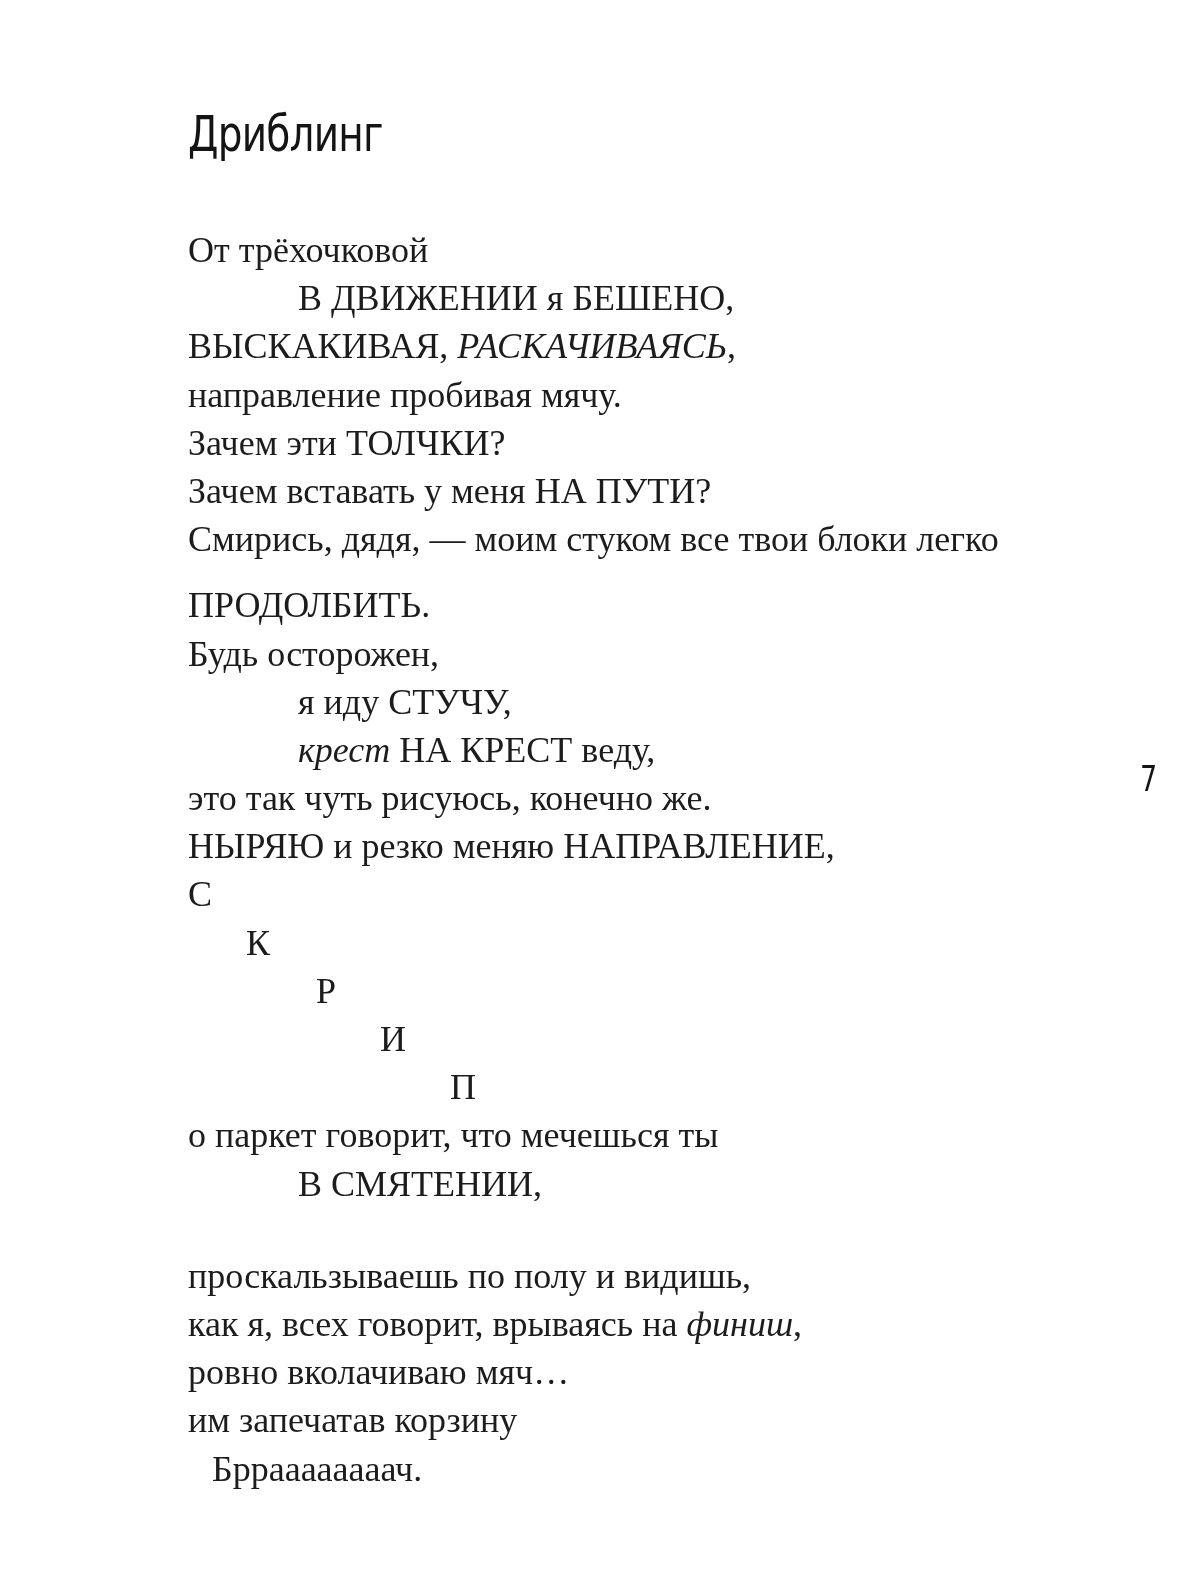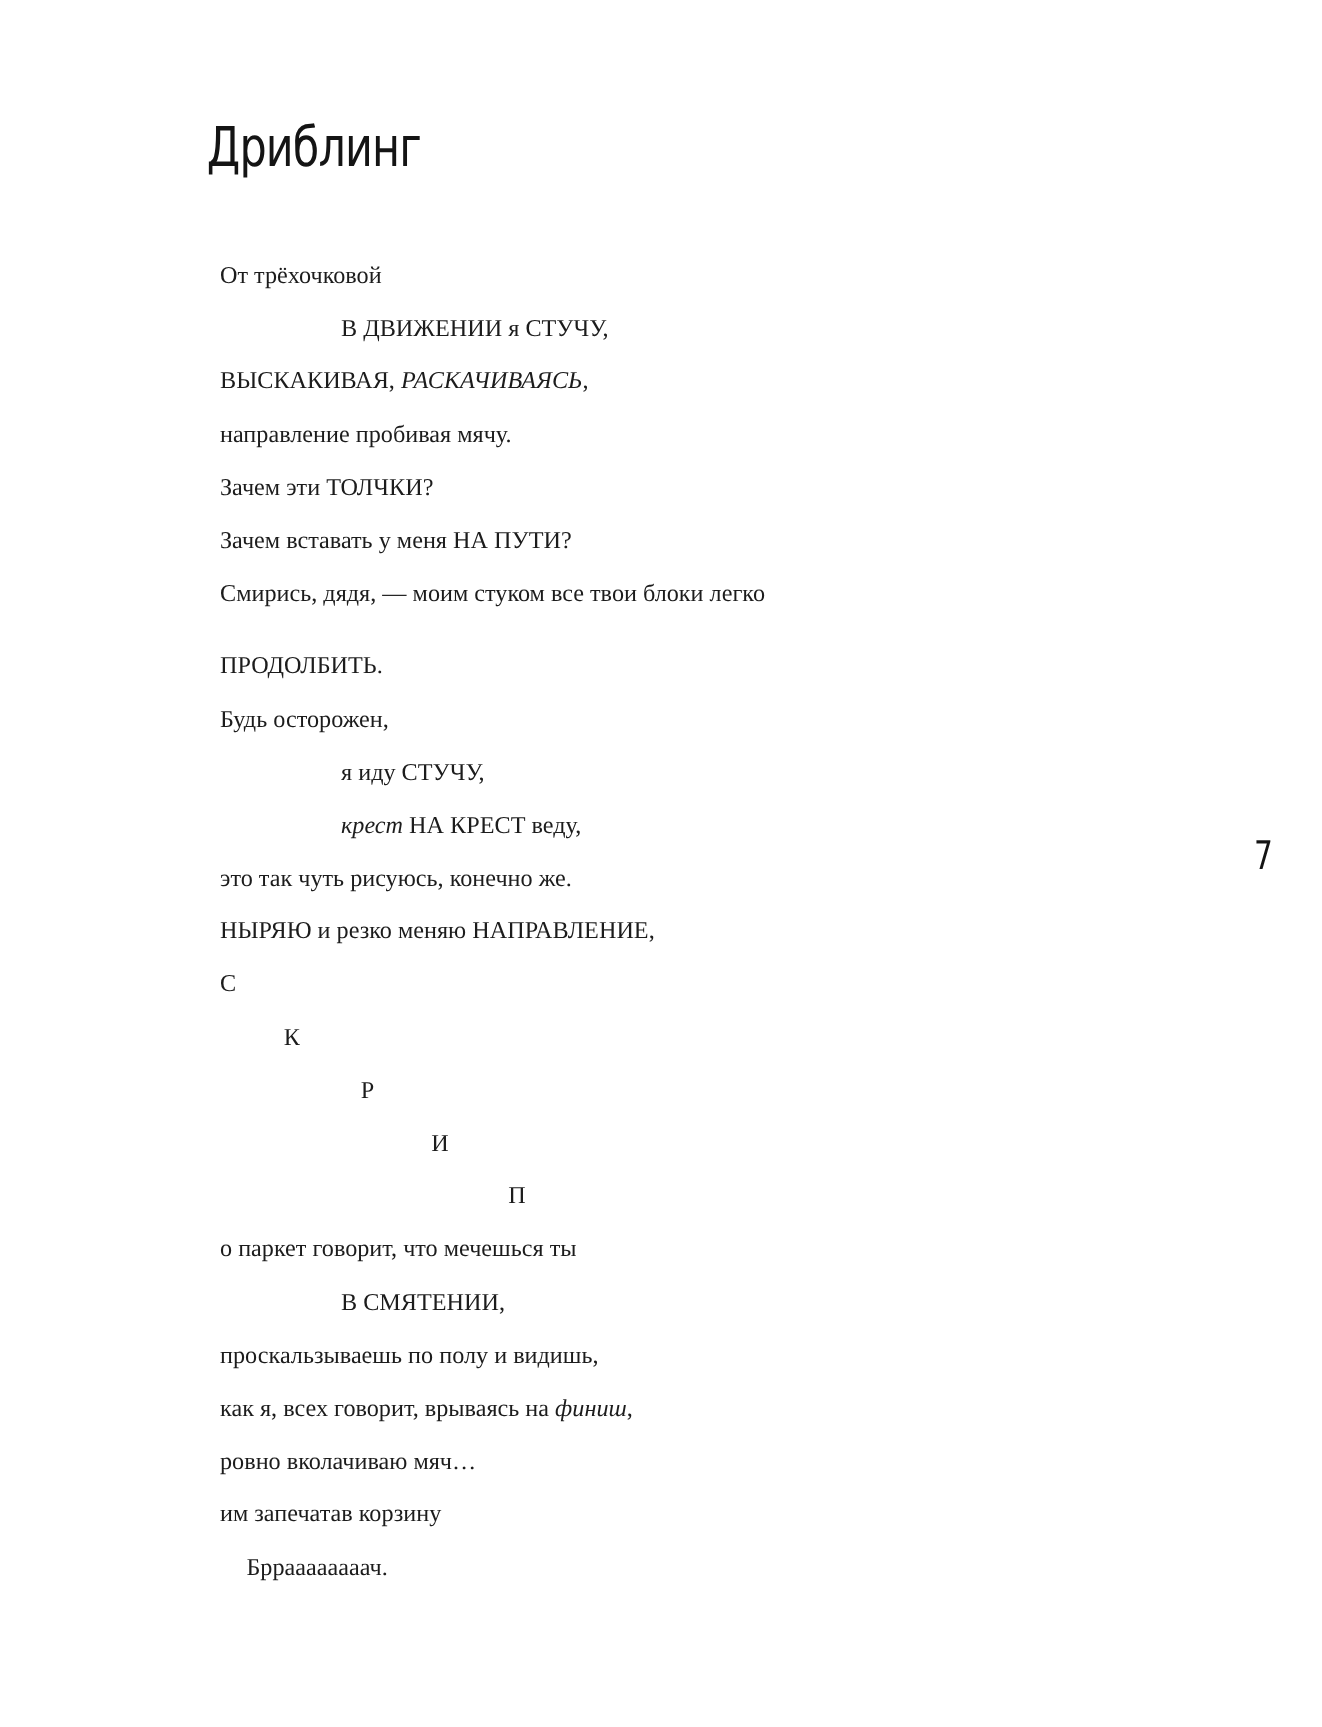--- a/index.html
+++ b/index.html
@@ -5,59 +5,59 @@
   html, body { margin: 0; padding: 0; background: #ffffff; }
   body { width: 1202px; height: 1570px; position: relative; overflow: hidden; color: #1a1a1a; }
   .title {
     position: absolute; left: 188px; top: 104px;
     font-family: "DejaVu Sans", sans-serif;
     font-size: 50px; font-weight: normal; letter-spacing: -1px;
     transform: scaleX(0.78); transform-origin: left top;
     margin: 0; line-height: 60px; color: #141414;
   }
   .poem {
-    position: absolute; left: 200px; top: 226px;
+    position: absolute; left: 188px; top: 226px;
     font-family: "Liberation Serif", serif;
-    font-size: 22px; line-height: 48.2px; color: #1c1c1c;
+    font-size: 36px; line-height: 48.2px; color: #1c1c1c;
   }
   .line { white-space: pre; height: 48.2px; display: block; }
   .it { font-style: italic; }
   .page-num {
     position: absolute; left: 1140px; top: 758px;
     font-family: "DejaVu Sans", sans-serif; font-size: 36px;
     transform: scaleX(0.75); transform-origin: left top;
     color: #141414;
   }
 </style>
 </head>
 <body>
 
 <h1 class="title">Дриблинг</h1>
 
 <div class="poem" id="poem">
     <div class="line" style="padding-left: 0px;"><span>От трёхочковой</span></div>
-    <div class="line" style="padding-left: 110px;"><span>В ДВИЖЕНИИ я СТУЧУ,</span></div>
+    <div class="line" style="padding-left: 110px;"><span>В ДВИЖЕНИИ я БЕШЕНО,</span></div>
     <div class="line" style="padding-left: 0px;"><span>ВЫСКАКИВАЯ, </span><span class="it">РАСКАЧИВАЯСЬ</span><span>,</span></div>
     <div class="line" style="padding-left: 0px;"><span>направление пробивая мячу.</span></div>
     <div class="line" style="padding-left: 0px;"><span>Зачем эти ТОЛЧКИ?</span></div>
     <div class="line" style="padding-left: 0px;"><span>Зачем вставать у меня НА ПУТИ?</span></div>
     <div class="line" style="padding-left: 0px;"><span>Смирись, дядя, — моим стуком все твои блоки легко</span></div>
     <div class="line" style="padding-left: 0px; margin-top: 18px;"><span>ПРОДОЛБИТЬ.</span></div>
     <div class="line" style="padding-left: 0px;"><span>Будь осторожен,</span></div>
     <div class="line" style="padding-left: 110px;"><span>я иду СТУЧУ,</span></div>
     <div class="line" style="padding-left: 110px;"><span class="it">крест</span><span> НА КРЕСТ веду,</span></div>
     <div class="line" style="padding-left: 0px;"><span>это так чуть рисуюсь, конечно же.</span></div>
     <div class="line" style="padding-left: 0px;"><span>НЫРЯЮ и резко меняю НАПРАВЛЕНИЕ,</span></div>
     <div class="line" style="padding-left: 0px;"><span>С</span></div>
     <div class="line" style="padding-left: 58px;"><span>К</span></div>
     <div class="line" style="padding-left: 128px;"><span>Р</span></div>
     <div class="line" style="padding-left: 192px;"><span>И</span></div>
     <div class="line" style="padding-left: 262px;"><span>П</span></div>
     <div class="line" style="padding-left: 0px;"><span>о паркет говорит, что мечешься ты</span></div>
     <div class="line" style="padding-left: 110px; font-family: Liberation Serif, serif;"><span>В СМЯТЕНИИ,</span></div>
-    <div class="line" style="padding-left: 0px;"><span>проскальзываешь по полу и видишь,</span></div>
+    <div class="line" style="padding-left: 0px; margin-top: 44px;"><span>проскальзываешь по полу и видишь,</span></div>
     <div class="line" style="padding-left: 0px;"><span>как я, всех говорит, врываясь на </span><span class="it">финиш</span><span>,</span></div>
     <div class="line" style="padding-left: 0px;"><span>ровно вколачиваю мяч…</span></div>
     <div class="line" style="padding-left: 0px;"><span>им запечатав корзину</span></div>
     <div class="line" style="padding-left: 0px; margin-left: 24px;"><span>Брраааааааач.</span></div>
   </div>
 
 <div class="page-num">7</div>
 
 </body></html>

